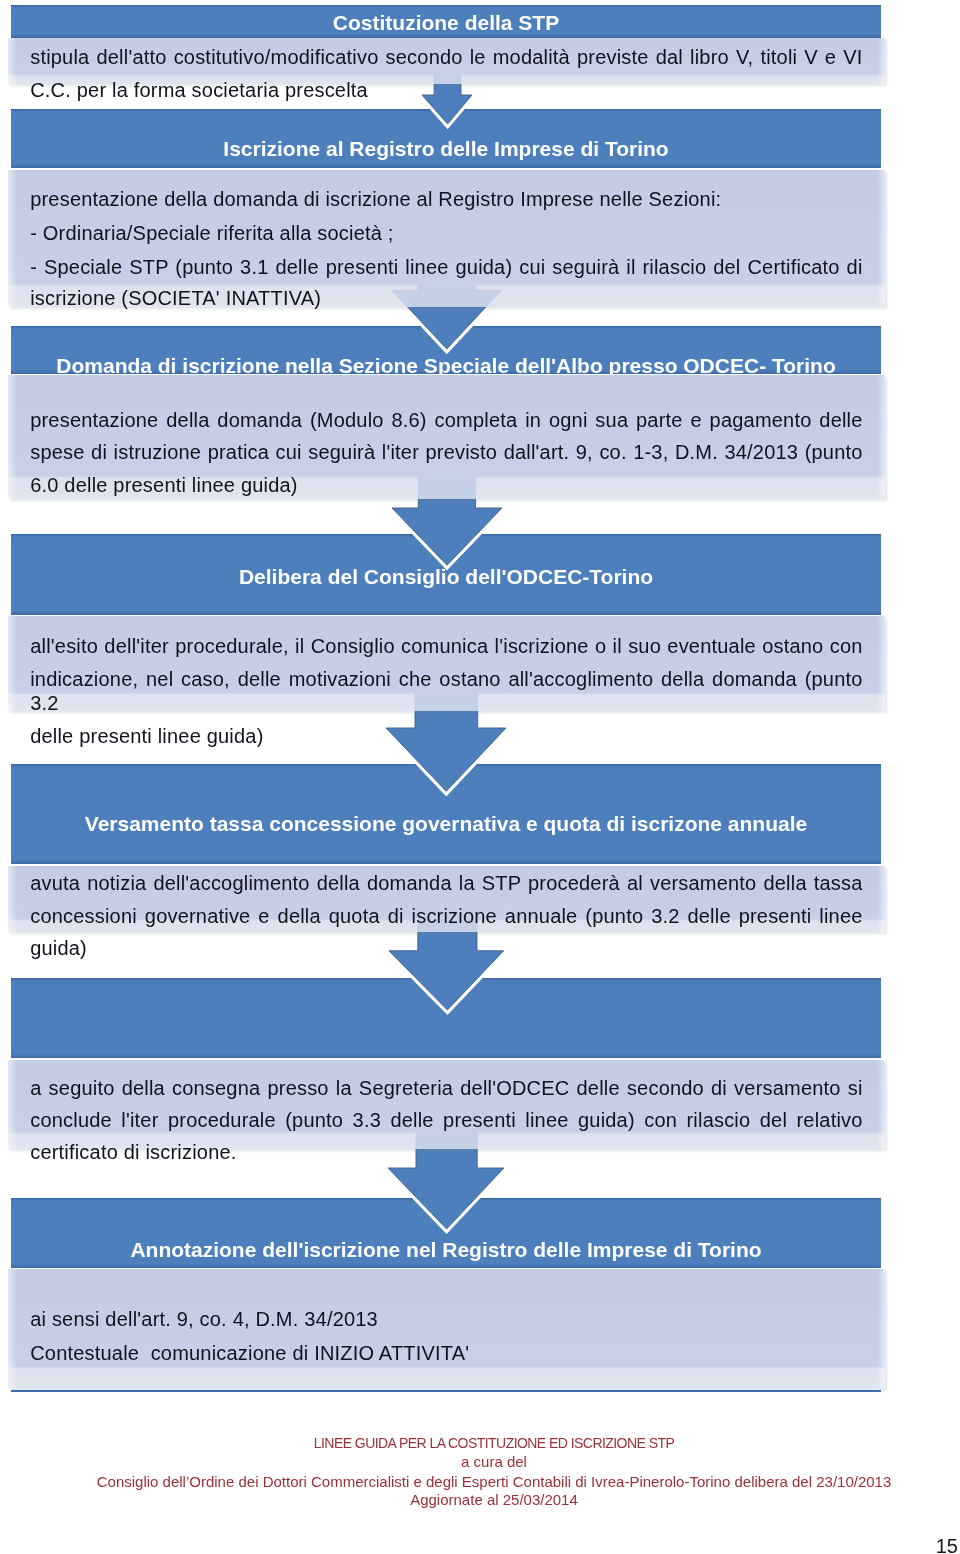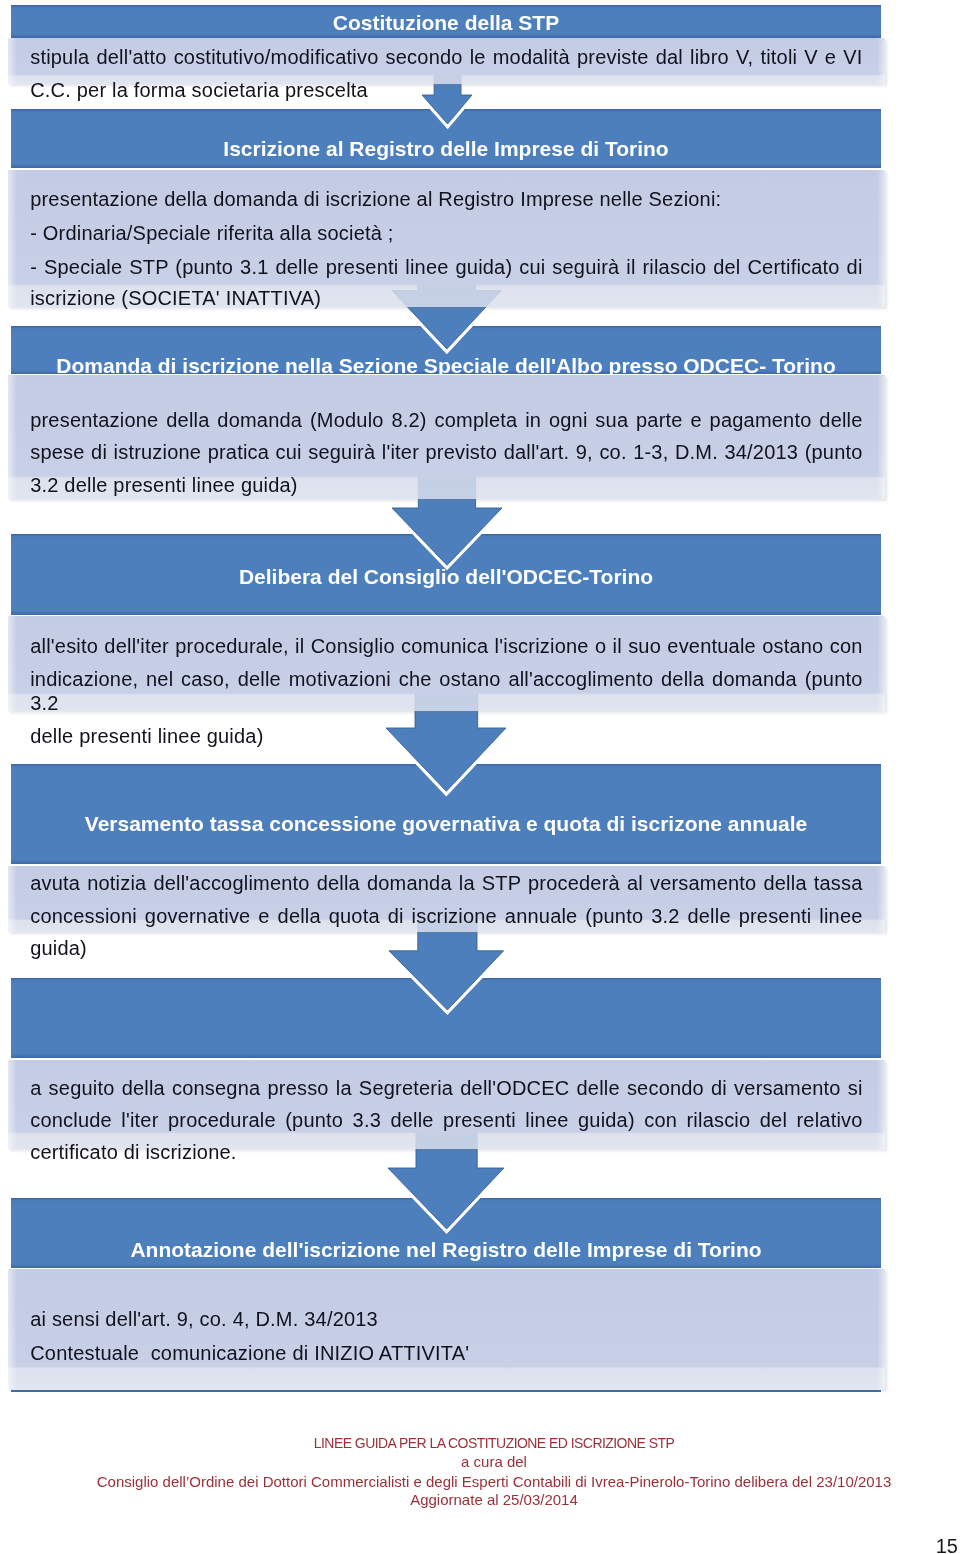--- a/index.html
+++ b/index.html
@@ -46,23 +46,23 @@
     <div class="tl">- Ordinaria/Speciale riferita alla società ;</div>
   </div>
   <div class="sec-text" style="top:247.55px;line-height:23.7px">
     <div class="tl jt">- Speciale STP (punto 3.1 delle presenti linee guida) cui seguirà il rilascio del Certificato di</div>
     <div class="tl">iscrizione (SOCIETA' INATTIVA)</div>
   </div>
   <div class="sec-header" style="top:326.0px;height:48.3px"></div>
   <div class="sec-body" style="top:375.3px;height:124.0px;background:linear-gradient(90deg,rgba(255,255,255,0.55) 0px,rgba(255,255,255,0.30) 4px,rgba(255,255,255,0.0) 9px,rgba(255,255,255,0.0) 869px,rgba(255,255,255,0.30) 874px,rgba(255,255,255,0.55) 877px),linear-gradient(180deg,rgba(195,204,227,1) 0%,rgba(199,208,230,1) 81.5%,rgba(216,221,235,0.86) 83.1%,rgba(219,224,237,0.84) 100%)"></div>
   <div class="sec-title" style="top:353.1px">Domanda di iscrizione nella Sezione Speciale dell'Albo presso ODCEC- Torino</div>
   <div class="sec-text" style="top:400.00px;line-height:24.4px">
-    <div class="tl jt">presentazione della domanda (Modulo 8.2) completa in ogni sua parte e pagamento delle</div>
+    <div class="tl jt">presentazione della domanda (Modulo 8.6) completa in ogni sua parte e pagamento delle</div>
     <div class="tl jt">spese di istruzione pratica cui seguirà l'iter previsto dall'art. 9, co. 1-3, D.M. 34/2013 (punto</div>
-    <div class="tl">3.2 delle presenti linee guida)</div>
+    <div class="tl">6.0 delle presenti linee guida)</div>
   </div>
   <div class="sec-header" style="top:534.3px;height:81.2px"></div>
   <div class="sec-body" style="top:616.3px;height:94.6px;background:linear-gradient(90deg,rgba(255,255,255,0.55) 0px,rgba(255,255,255,0.30) 4px,rgba(255,255,255,0.0) 9px,rgba(255,255,255,0.0) 869px,rgba(255,255,255,0.30) 874px,rgba(255,255,255,0.55) 877px),linear-gradient(180deg,rgba(195,204,227,1) 0%,rgba(199,208,230,1) 80.9%,rgba(216,221,235,0.86) 83.0%,rgba(219,224,237,0.84) 100%)"></div>
   <div class="sec-title" style="top:564.4px">Delibera del Consiglio dell'ODCEC-Torino</div>
   <div class="sec-text" style="top:625.85px;line-height:24.7px">
     <div class="tl jt">all'esito dell'iter procedurale, il Consiglio comunica l'iscrizione o il suo eventuale ostano con</div>
     <div class="tl jt">indicazione, nel caso, delle motivazioni che ostano all'accoglimento della domanda (punto 3.2</div>
     <div class="tl">delle presenti linee guida)</div>
   </div>
   <div class="sec-header" style="top:763.5px;height:100.9px"></div>

